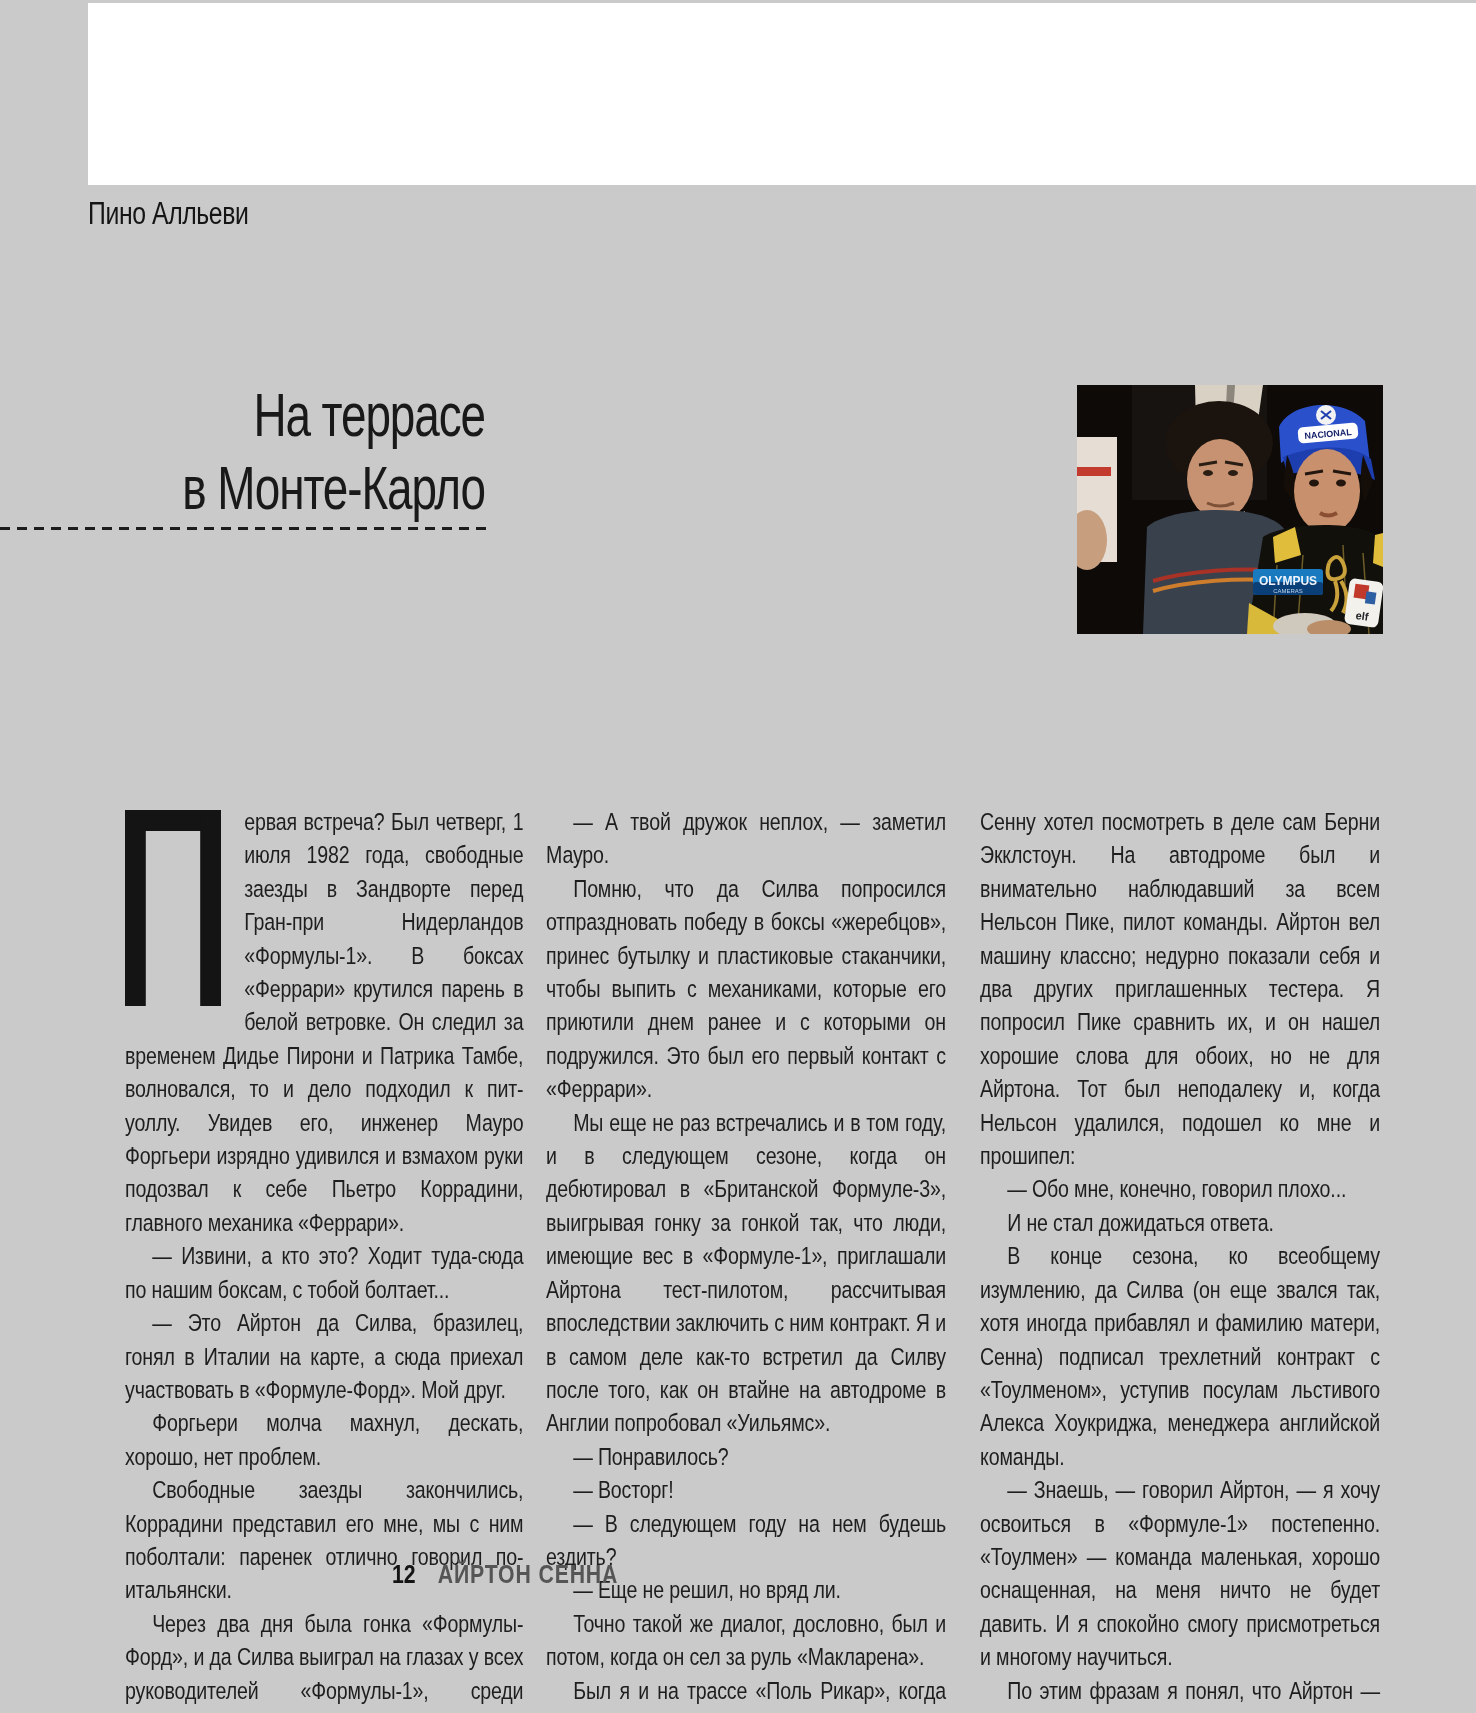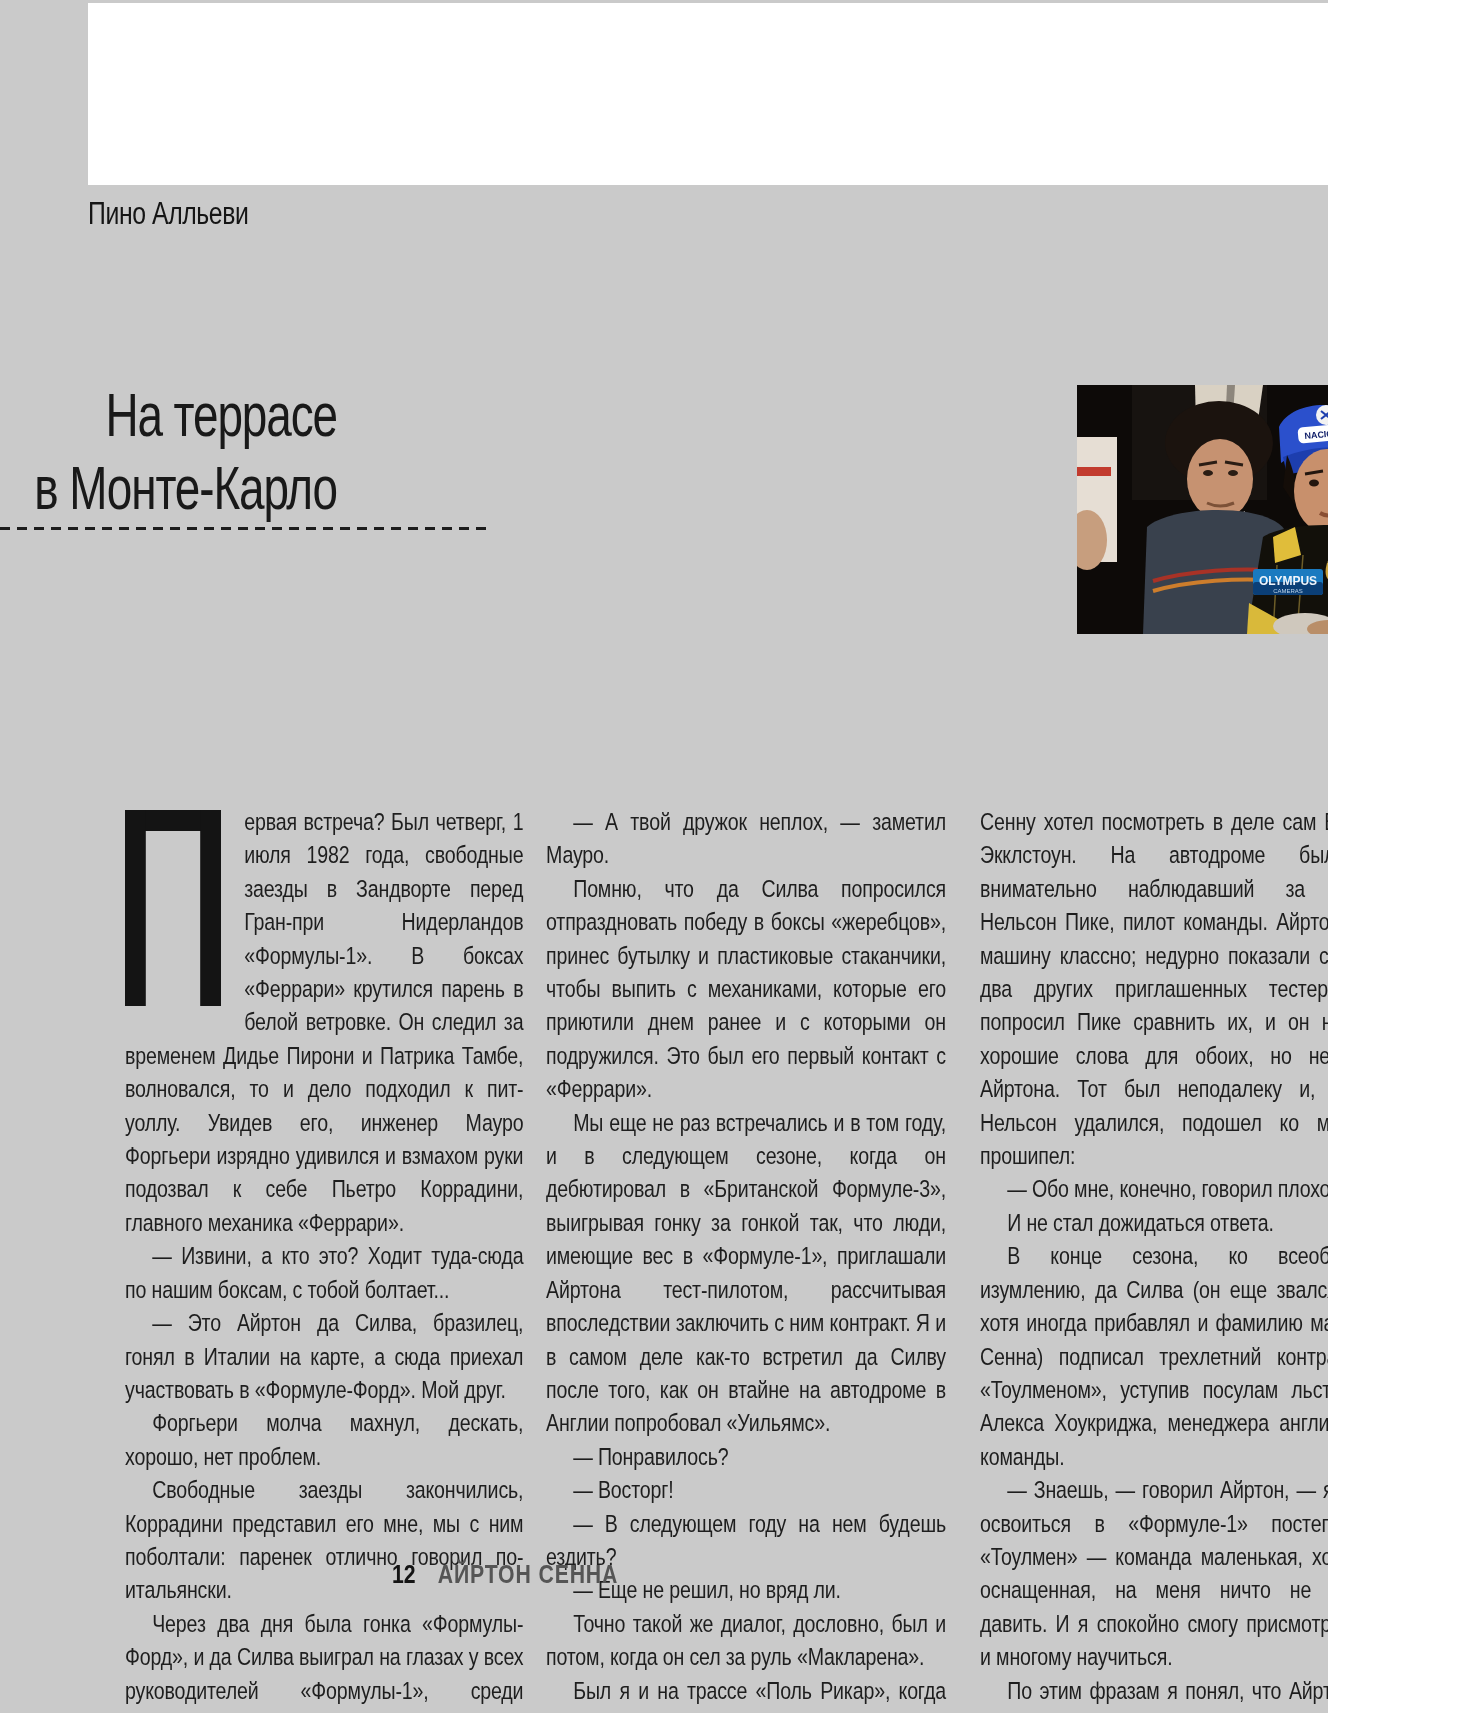--- a/index.html
+++ b/index.html
@@ -1,17 +1,17 @@
 <!DOCTYPE html>
 <html><head>
 <meta charset="utf-8">
 <style>
   html,body{margin:0;padding:0;}
   body{width:1476px;height:1713px;font-family:"Liberation Sans",sans-serif;}
-  .page{position:relative;width:1328px;height:1713px;background:#cacaca;overflow:hidden;}
+  .page{position:relative;width:1476px;height:1713px;background:#cacaca;overflow:hidden;}
 
   .white-band{position:absolute;left:88px;top:3px;width:1388px;height:182px;background:#ffffff;}
 
   .author{position:absolute;left:88px;top:196px;font-size:31px;font-weight:500;color:#151515;
           letter-spacing:-0.5px;transform:scaleX(0.8);transform-origin:left top;white-space:nowrap;}
 
   .title{position:absolute;right:991px;top:378px;text-align:right;font-size:62px;line-height:73px;
          font-weight:400;color:#191919;letter-spacing:-1.5px;transform:scaleX(0.74);
          transform-origin:right top;white-space:nowrap;margin:0;}
 

